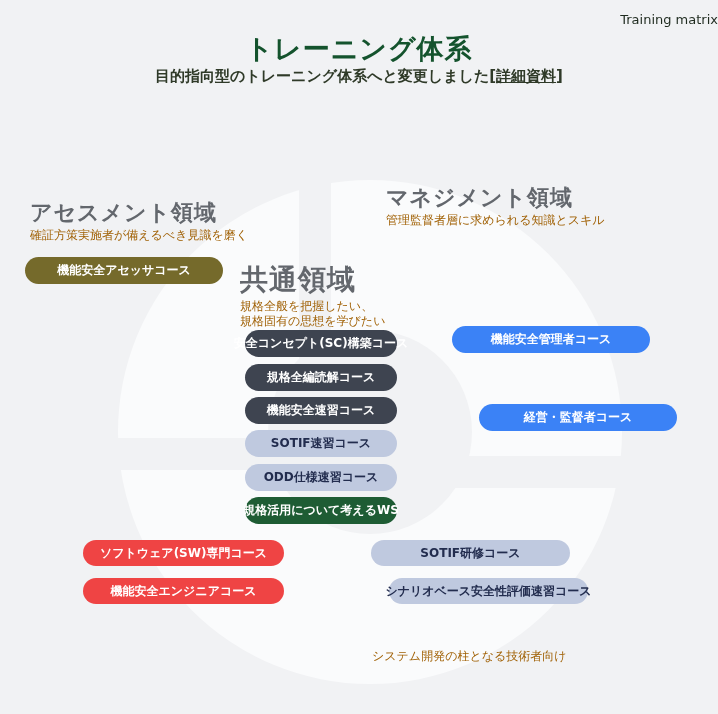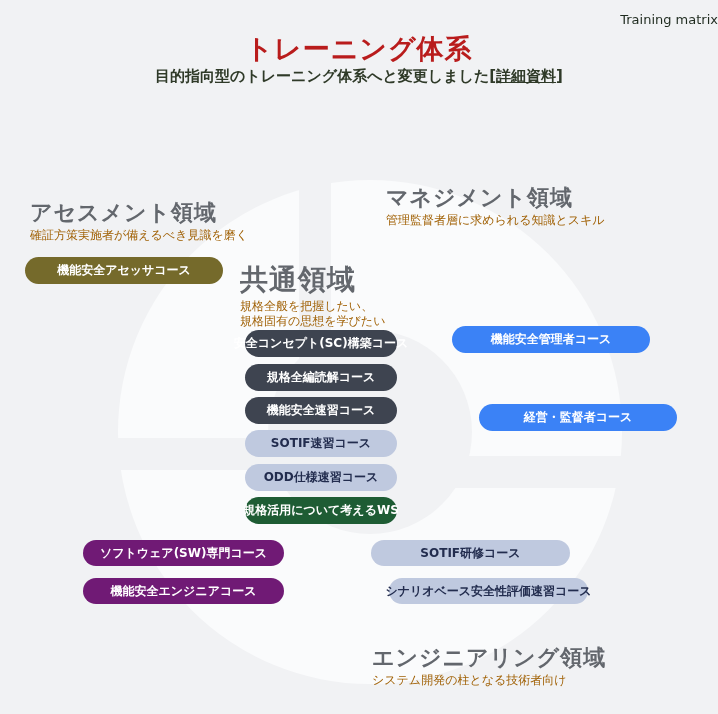--- a/index.html
+++ b/index.html
@@ -16,21 +16,21 @@
     overflow:hidden;
   }
 
   
   .hdr-eyebrow {
     position:absolute; top:12px; left:0; width:718px;
     text-align:right; font-size:13px; color:#1f2b1f; font-weight:500;
   }
   .hdr-title {
     position:absolute; top:31px; left:0; width:718px;
-    text-align:center; font-size:27px; font-weight:bold; color:#b91c1c;
+    text-align:center; font-size:27px; font-weight:bold; color:#14532d;
     letter-spacing:1px;
   }
   .hdr-sub {
     position:absolute; top:67px; left:0; width:718px;
     text-align:center; font-size:15px; font-weight:bold; color:#2f3a28;
   }
   .hdr-sub a { color:#2f3a28; text-decoration:underline; cursor:pointer; }
 
   
   .donut-ring {
@@ -71,21 +71,21 @@
     font-size:12px; font-weight:bold;
     display:flex; align-items:center; justify-content:center;
     text-align:center; cursor:pointer;
     color:#ffffff; white-space:nowrap;
   }
   .pill-olive  { background:#756a2b; }
   .pill-slate  { background:#3e4450; }
   .pill-light  { background:#bfc9df; color:#222c4e; }
   .pill-green  { background:#1e5c34; }
   .pill-red    { background:#3b82f6; }
-  .pill-purple { background:#701a75; }
+  .pill-purple { background:#ef4444; }
 
   .p-assessor   { left:25px;  top:257px; width:198px; height:27px; }
 
   .p-common-0   { left:245px; top:330px; width:152px; height:27px; }
   .p-common-1   { left:245px; top:364px; width:152px; height:27px; }
   .p-common-2   { left:245px; top:397px; width:152px; height:27px; }
   .p-common-3   { left:245px; top:430px; width:152px; height:27px; }
   .p-common-4   { left:245px; top:464px; width:152px; height:27px; }
   .p-common-5   { left:245px; top:497px; width:152px; height:27px; }
 
@@ -125,21 +125,20 @@
 
   <div class="area area-common">
     <div class="area-title">共通領域</div>
     <div class="area-sub">
       <div>規格全般を把握したい、</div>
       <div>規格固有の思想を学びたい</div>
     </div>
   </div>
 
   <div class="area area-engineering">
-    <div class="area-title">エンジニアリング領域</div>
     <div class="area-sub">システム開発の柱となる技術者向け</div>
   </div>
 
   <div class="pill pill-olive p-assessor">機能安全アセッサコース</div>
 
   <div class="pill pill-slate p-common-0">安全コンセプト(SC)構築コース</div>
   <div class="pill pill-slate p-common-1">規格全編読解コース</div>
   <div class="pill pill-slate p-common-2">機能安全速習コース</div>
   <div class="pill pill-light p-common-3">SOTIF速習コース</div>
   <div class="pill pill-light p-common-4">ODD仕様速習コース</div>

